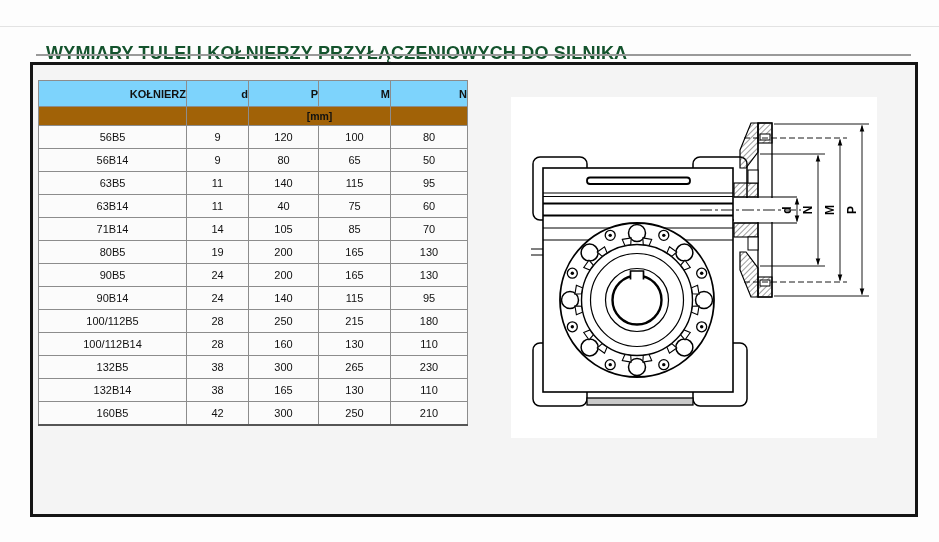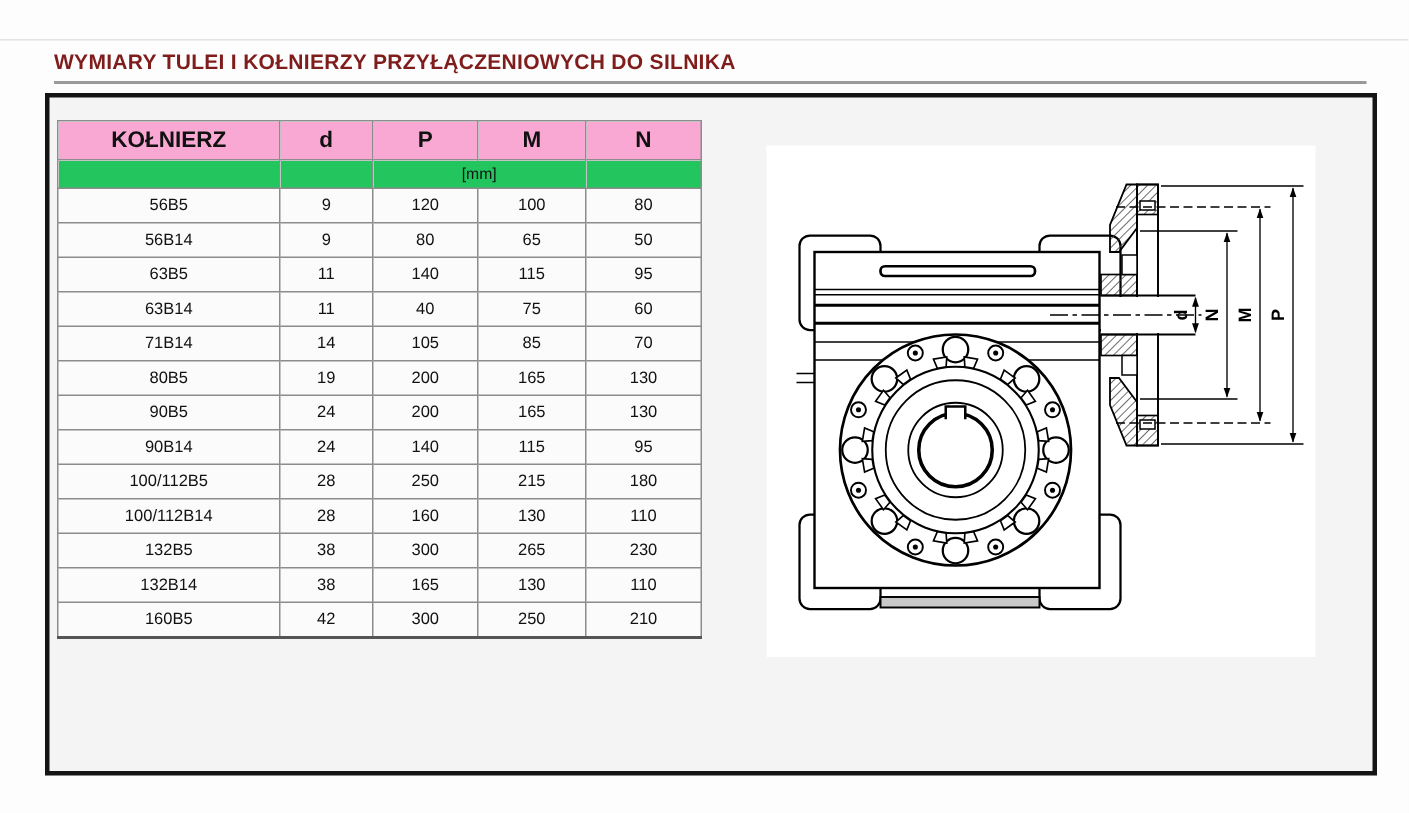--- a/index.html
+++ b/index.html
@@ -1,26 +1,26 @@
 <!DOCTYPE html>
 <html><head>
 <meta charset="utf-8">
 <style>
   html,body{margin:0;padding:0;}
   body{font-family:"Liberation Sans",sans-serif;background:#fff;}
   .page{position:relative;width:939px;height:542px;background:#fdfdfd;overflow:hidden;}
   .top-line{position:absolute;left:0;top:26px;width:939px;height:1px;background:#e3e3e3;}
-  .page-title{position:absolute;left:36px;top:33px;margin:0;font-size:14px;font-weight:bold;color:#7f1d1d;letter-spacing:.2px;white-space:nowrap;}
+  .page-title{position:absolute;left:36px;top:33px;margin:10px;font-size:18px;font-weight:bold;color:#14532d;letter-spacing:.2px;white-space:nowrap;}
   .title-rule{position:absolute;left:36px;top:54px;width:875px;height:2px;background:#9a9a9a;}
   .panel{position:absolute;left:30px;top:62px;width:882px;height:449px;border:3px solid #141414;background:#f4f4f4;}
   
   table.dims{position:absolute;left:5px;top:15px;border-collapse:collapse;font-size:11px;color:#111;table-layout:fixed;background:#fbfbfb;border-bottom:2px solid #555;}
   .dims th,.dims td{border:1px solid #8c8c8c;text-align:center;vertical-align:middle;overflow:hidden;padding:0;}
-  .dims thead th{background:#f9a8d4;height:25px;font-size:15px;font-weight:bold;}
-  .dims tr.unit td{background:#22c55e;height:18px;font-weight:normal;font-size:10.5px;}
+  .dims thead th{background:#7dd3fc;height:25px;font-size:11px;font-weight:bold;text-align:right;}
+  .dims tr.unit td{background:#a16207;height:18px;font-weight:bold;font-size:10.5px;}
   .dims tbody td{height:22px;background:#fbfbfb;}
   
   .canvas{position:absolute;left:478px;top:32px;width:366px;height:341px;background:#fff;}
   svg text.dim{font-family:"Liberation Sans",sans-serif;font-size:12px;font-weight:bold;fill:#000;}
 </style>
 </head>
 <body>
 
 <div class="page">
   <div class="top-line"></div>

